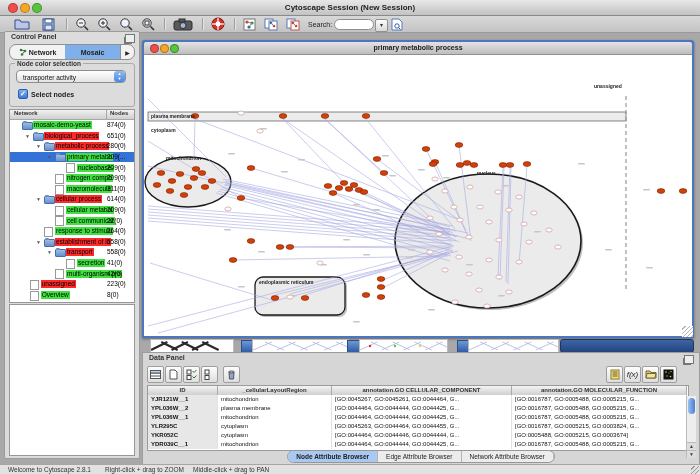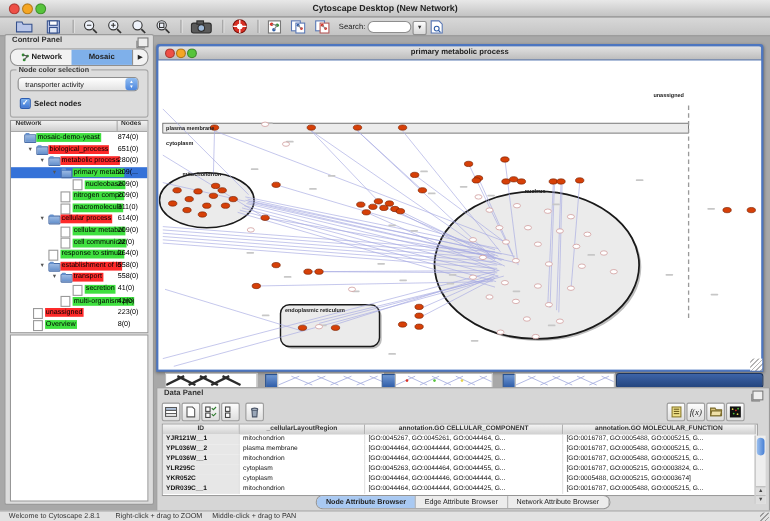--- a/index.html
+++ b/index.html
@@ -89,21 +89,21 @@
   #app-grip{right:1px;bottom:1px;width:8px;height:8px;background:repeating-linear-gradient(135deg,#e2e2e2 0 2px,#9a9a9a 2px 3px)}
   svg{display:block}
 </style>
 </head>
 <body>
 
 <div class="abs" id="titlebar">
   <div class="abs light" style="left:8px;background:#ee4f46"></div>
   <div class="abs light" style="left:20px;background:#f5a623"></div>
   <div class="abs light" style="left:32px;background:#57c43c"></div>
-  <span>Cytoscape Desktop (New Network)</span>
+  <span>Cytoscape Session (New Session)</span>
 </div>
 
 <div class="abs" id="toolbar"></div>
 <div class="abs tbtn" style="left:12px;width:20px">
   <svg width="16" height="12" viewBox="0 0 16 12">
       <path d="M1 2h5l1 2h8v7H1z" fill="#b9c6e8" stroke="#35508c"></path>
     </svg>
   </div>
 <div class="abs tbtn" style="left:38px;width:20px">
   <svg width="13" height="13" viewBox="0 0 13 13">
@@ -621,21 +621,21 @@
       </div>
     <div class="abs dbtn" style="right:76px">
       <svg width="10" height="11" viewBox="0 0 10 11">
           <rect x="1" y="1" width="8" height="9" fill="#f0e28a" stroke="#8a7a2a"></rect>
           <line x1="2.5" y1="3" x2="7.5" y2="3" stroke="#6a5a1a"></line>
           <line x1="2.5" y1="5" x2="7.5" y2="5" stroke="#6a5a1a"></line>
           <line x1="2.5" y1="7" x2="7.5" y2="7" stroke="#6a5a1a"></line>
         </svg>
       </div>
     <div class="abs dbtn" style="right:58px">
-      <span style="font-size:8px;font-style:italic;font-family:Liberation Serif, serif;color:#222">f(x)</span>
+      <span style="font-size:8px;font-style:italic;font-family:Liberation Sans, sans-serif;color:#222">f(x)</span>
       </div>
     <div class="abs dbtn" style="right:40px">
       <svg width="12" height="9" viewBox="0 0 12 9">
           <path d="M1 1h4l1 1.5h5V8H1z" fill="#d8c27a" stroke="#7a6a2a"></path>
           <path d="M2 3.5h9L10 8H1z" fill="#efe0a8" stroke="#7a6a2a"></path>
         </svg>
       </div>
     <div class="abs dbtn" style="right:22px">
       <svg width="11" height="11" viewBox="0 0 11 11">
           <rect x="0.5" y="0.5" width="10" height="10" fill="#111"></rect>

